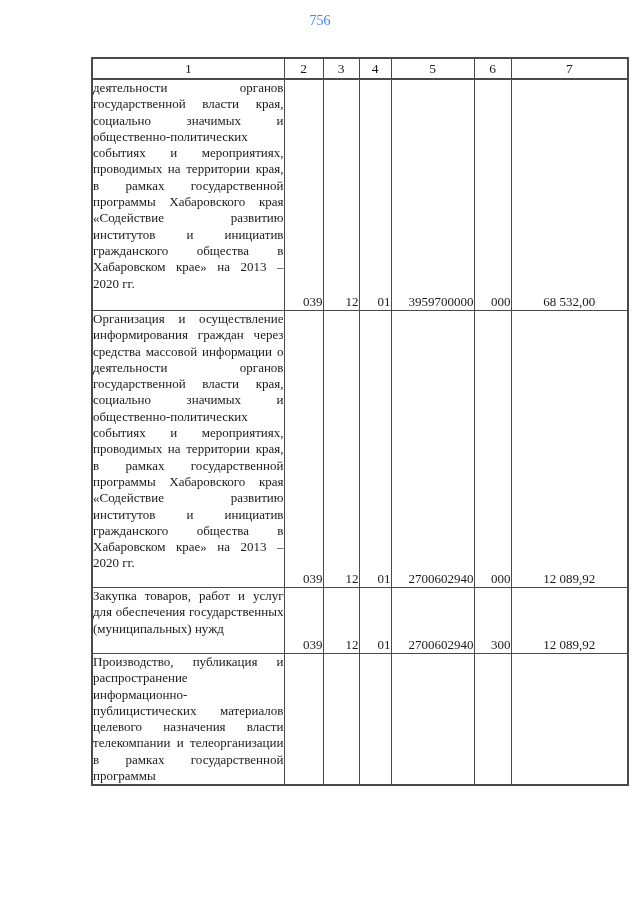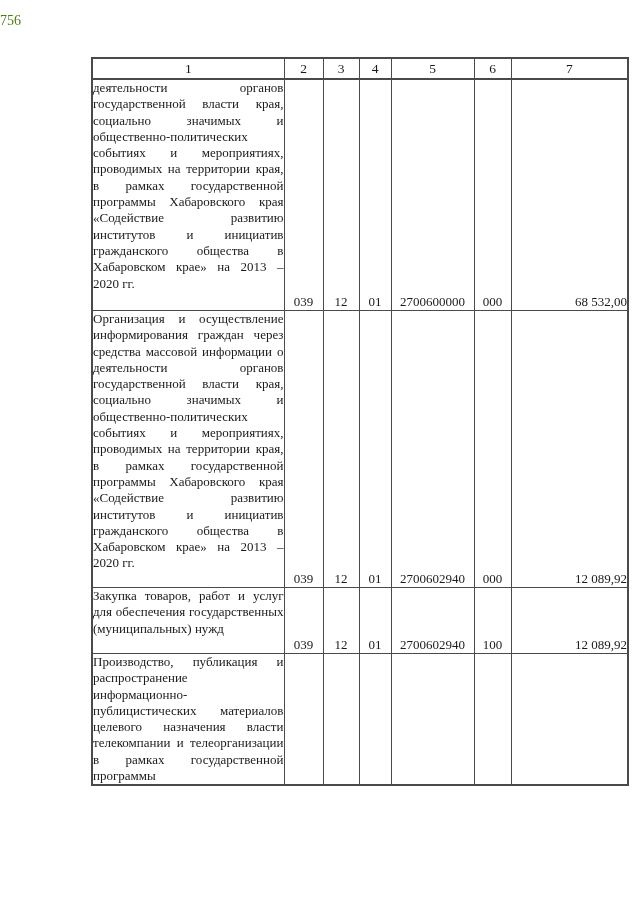--- a/index.html
+++ b/index.html
@@ -12,22 +12,23 @@
     height: 905px;
     position: relative;
     font-family: "Liberation Serif", "DejaVu Serif", serif;
     color: #1a1a1a;
   }
   .page-number {
     position: absolute;
     top: 13px;
     left: 0;
     width: 640px;
+    text-align: center;
     font-size: 14px;
-    color: #4d7c0f;
+    color: #3b82f6;
   }
   table.budget {
     position: absolute;
     left: 91px;
     top: 57px;
     width: 536px;
     border-collapse: collapse;
     table-layout: fixed;
     border: 2px solid #4a4a4a;
     font-size: 13px;
@@ -56,27 +57,27 @@
   col.w7 { width: 117px; }
 
   td.name {
     text-align: justify;
     text-align-last: left;
     vertical-align: top;
     padding: 0 2px 1px 4px;
     line-height: 16.3px;
   }
   td.code {
-    text-align: center;
+    text-align: right;
     vertical-align: bottom;
     padding-bottom: 1px;
     line-height: 16.3px;
   }
   td.amount {
-    text-align: right;
+    text-align: center;
     vertical-align: bottom;
     padding: 0 3px 1px 0;
     line-height: 16.3px;
   }
   tr.r1 td { height: 230px; font-family: Liberation Serif, serif; }
   tr.r2 td { height: 276px; margin-left: 21px; }
   tr.r3 td { height: 65px; }
   tr.r4 td { height: 65px; }
   tr.r5 td { height: 124px; }
 </style>
@@ -103,40 +104,40 @@
     <th>4</th>
     <th>5</th>
     <th>6</th>
     <th>7</th>
   </tr>
   <tr class="r1">
     <td class="name">деятельности органов государственной власти края, социально значимых и общественно-политических событиях и мероприятиях, проводимых на территории края, в рамках государственной программы Хабаровского края «Содействие развитию институтов и инициатив гражданского общества в Хабаровском крае» на 2013 – 2020 гг.</td>
     <td class="code">039</td>
     <td class="code">12</td>
     <td class="code">01</td>
-    <td class="code">2700600000</td>
+    <td class="code">3959700000</td>
     <td class="code">000</td>
     <td class="amount">68 532,00</td>
   </tr>
   <tr class="r2">
     <td class="name">Организация и осуществление информирования граждан через средства массовой информации о деятельности органов государственной власти края, социально значимых и общественно-политических событиях и мероприятиях, проводимых на территории края, в рамках государственной программы Хабаровского края «Содействие развитию институтов и инициатив гражданского общества в Хабаровском крае» на 2013 – 2020 гг.</td>
     <td class="code">039</td>
     <td class="code">12</td>
     <td class="code">01</td>
     <td class="code">2700602940</td>
     <td class="code">000</td>
     <td class="amount">12 089,92</td>
   </tr>
   <tr class="r3">
     <td class="name">Закупка товаров, работ и услуг для обеспечения государственных (муниципальных) нужд</td>
     <td class="code">039</td>
     <td class="code">12</td>
     <td class="code">01</td>
     <td class="code">2700602940</td>
-    <td class="code">100</td>
+    <td class="code">300</td>
     <td class="amount">12 089,92</td>
   </tr>
   <tr class="r5">
     <td class="name">Производство, публикация и распространение информационно-публицистических материалов целевого назначения власти телекомпании и телеорганизации в рамках государственной программы</td>
     <td class="code"></td>
     <td class="code"></td>
     <td class="code"></td>
     <td class="code"></td>
     <td class="code"></td>
     <td class="amount"></td>

